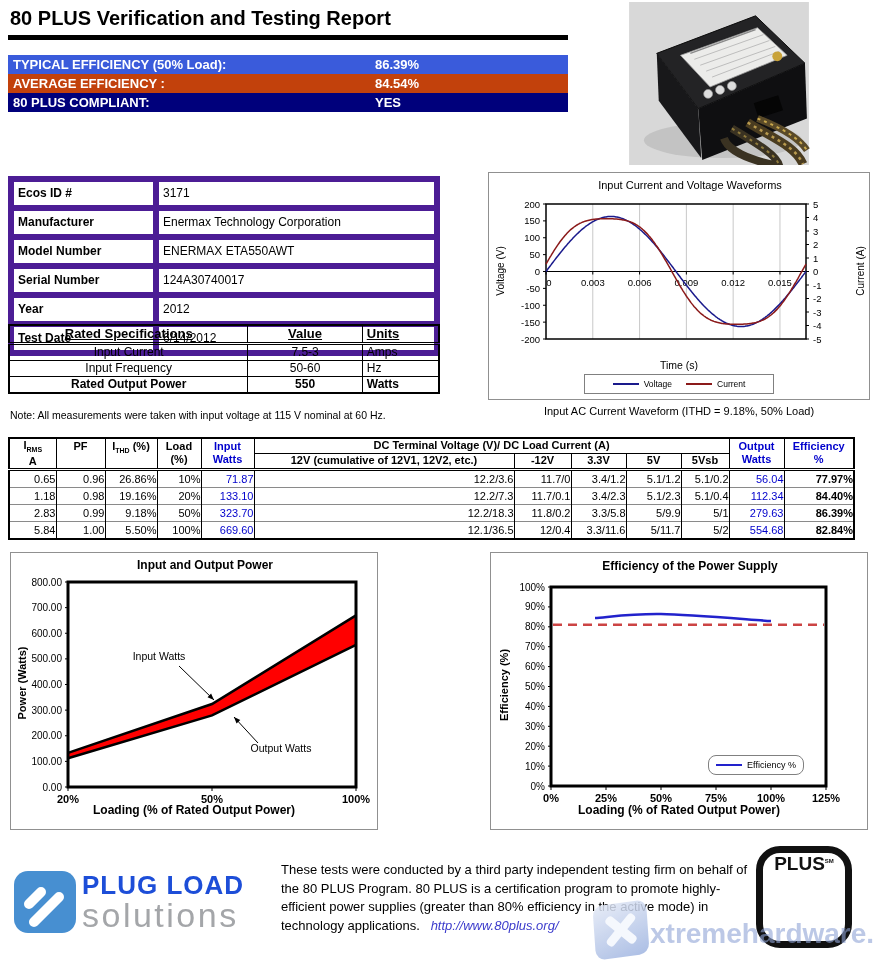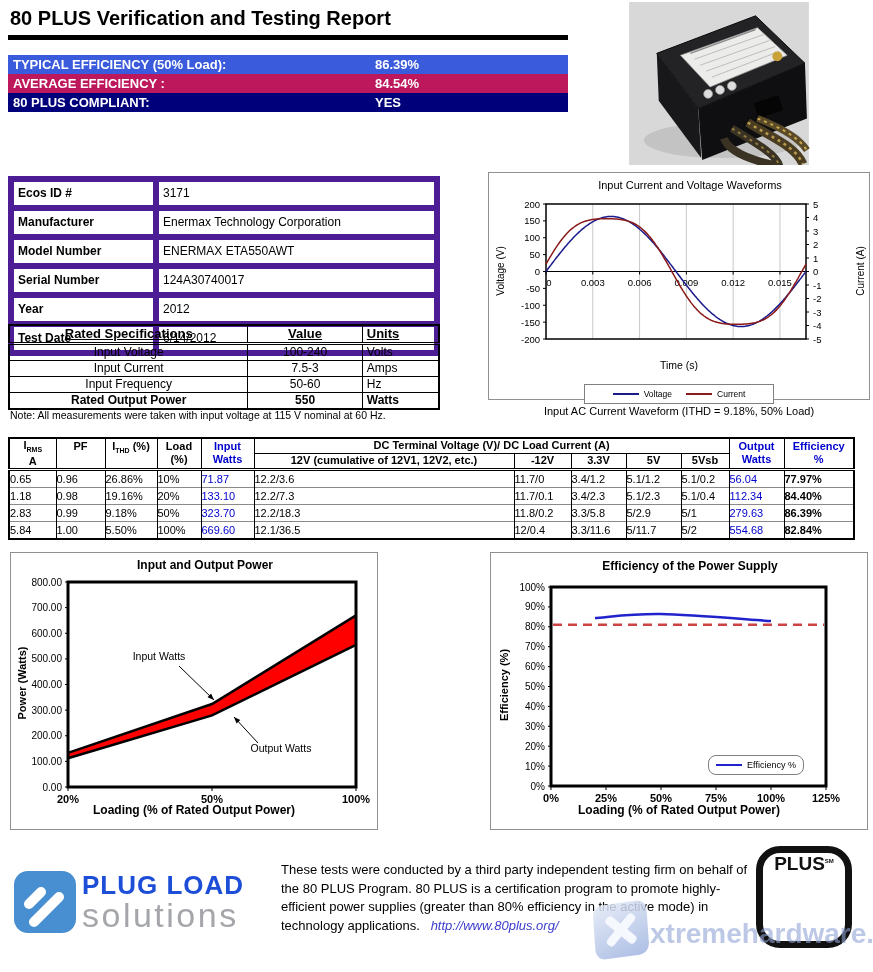--- a/index.html
+++ b/index.html
@@ -34,21 +34,21 @@
   .stbl td { border:1px solid #000; border-top:1px solid #808080; height:15px; line-height:15px; text-align:center; }
   .stbl td.sp-unit { text-align:left; padding-left:4px; }
   .spec-note { left:10px; top:409px; font-size:10.5px; color:#000; }
 
   
   .results-wrap { left:8px; top:437px; }
   .rtbl { border-collapse:collapse; border:2px solid #000; width:845px; table-layout:fixed; font-size:11px; }
   .rtbl th { border:1px solid #000; font-weight:bold; padding:0; line-height:1.2; height:15px; background:#fff; }
   .rtbl thead tr:first-child th[rowspan], .rtbl thead tr:nth-child(2) th { border-bottom:3px double #000; }
   .rtbl .vtop { vertical-align:top; padding-top:1px; }
-  .rtbl tbody td { border-left:1px solid #000; border-right:1px solid #000; border-top:1px solid #8a8a8a; text-align:left; height:16px; line-height:16px; white-space:nowrap; }
+  .rtbl tbody td { border-left:1px solid #000; border-right:1px solid #000; border-top:1px solid #8a8a8a; text-align:right; height:16px; line-height:16px; white-space:nowrap; }
   .rtbl .blueh, .rtbl td.blue { color:#0000cc; }
   .rtbl td.eff { font-weight:bold; }
   sub { font-size:7px; }
 
   
   .panel { position:absolute; border:1px solid #909090; background:#fff; }
   .panel svg { position:absolute; left:0; top:0; }
   .chart-title { position:absolute; left:11px; width:100%; text-align:center; color:#000; }
   .wf-title { top:6px; font-size:11px; }
   .bold-title { font-weight:bold; font-size:12px; }
@@ -78,21 +78,21 @@
 </head>
 <body>
 
 <div class="page">
 
   <div class="abs report-title">80 PLUS Verification and Testing Report</div>
   <div class="abs title-rule"></div>
 
   <div class="abs summary">
       <div class="sum-row" style="background: rgb(58, 91, 219);"><span class="sum-label">TYPICAL EFFICIENCY (50% Load):</span><span class="sum-value">86.39%</span></div>
-      <div class="sum-row" style="background: #be185d;"><span class="sum-label">AVERAGE EFFICIENCY :</span><span class="sum-value">84.54%</span></div>
+      <div class="sum-row" style="background: #c2410c;"><span class="sum-label">AVERAGE EFFICIENCY :</span><span class="sum-value">84.54%</span></div>
       <div class="sum-row" style="background: rgb(0, 0, 123);"><span class="sum-label">80 PLUS COMPLIANT:</span><span class="sum-value">YES</span></div>
     </div>
 
   <svg class="abs photo" viewBox="0 0 182 165">
     <rect x="0" y="0" width="182" height="165" fill="#d8d8d8"></rect>
     <ellipse cx="95" cy="140" rx="80" ry="18" fill="#c3c3c3"></ellipse>
     <polygon points="28,52 128,14 178,62 70,108" fill="#232325" stroke="#0a0a0a" stroke-width="1"></polygon>
     <polygon points="28,52 70,108 73,158 30,100" fill="#18181a"></polygon>
     <polygon points="70,108 178,62 180,118 74,160" fill="#0f0f11"></polygon>
     <polygon points="52,54 130,26 160,54 82,86" fill="#ececea" stroke="#9a9a9a" stroke-width="0.8"></polygon>
@@ -153,25 +153,20 @@
           <col style="width:77px">
         </colgroup>
       <thead>
         <tr>
           <th>Rated Specifications</th>
           <th>Value</th>
           <th class="sp-unit-h">Units</th>
         </tr>
       </thead>
       <tbody>
-          <tr>
-            <td>Input Voltage</td>
-            <td>100-240</td>
-            <td class="sp-unit">Volts</td>
-          </tr>
           <tr>
             <td>Input Current</td>
             <td>7.5-3</td>
             <td class="sp-unit">Amps</td>
           </tr>
           <tr>
             <td>Input Frequency</td>
             <td>50-60</td>
             <td class="sp-unit">Hz</td>
           </tr>
@@ -246,21 +241,21 @@
         <line x1="317" y1="152.5" x2="320" y2="152.5" stroke="#000" stroke-width="1"></line>
         <text x="324" y="169.5" text-anchor="start" font-size="9.5" fill="#000" font-family="'Liberation Sans', sans-serif">-5</text>
         <line x1="317" y1="166" x2="320" y2="166" stroke="#000" stroke-width="1"></line>
         <path d="M57.0,98.5L58.0,97.2L59.0,95.8L60.0,94.5L61.0,93.2L62.0,91.9L63.0,90.5L64.0,89.2L65.0,87.9L66.0,86.6L67.0,85.3L68.0,84.0L69.0,82.8L70.0,81.5L71.0,80.2L72.0,79.0L73.0,77.8L74.0,76.5L75.0,75.3L76.0,74.1L77.0,72.9L78.0,71.8L79.0,70.6L80.0,69.5L81.0,68.3L82.0,67.2L83.0,66.2L84.0,65.1L85.0,64.0L86.0,63.0L87.0,62.0L88.0,61.0L89.0,60.1L90.0,59.1L91.0,58.2L92.0,57.3L93.0,56.4L94.0,55.6L95.0,54.8L96.0,54.0L97.0,53.2L98.0,52.5L99.0,51.8L100.0,51.1L101.0,50.4L102.0,49.8L103.0,49.2L104.0,48.6L105.0,48.1L106.0,47.5L107.0,47.1L108.0,46.6L109.0,46.2L110.0,45.8L111.0,45.4L112.0,45.1L113.0,44.8L114.0,44.5L115.0,44.3L116.0,44.1L117.0,43.9L118.0,43.7L119.0,43.6L120.0,43.6L121.0,43.5L122.0,43.5L123.0,43.5L124.0,43.6L125.0,43.6L126.0,43.7L127.0,43.9L128.0,44.1L129.0,44.3L130.0,44.5L131.0,44.8L132.0,45.1L133.0,45.4L134.0,45.8L135.0,46.2L136.0,46.6L137.0,47.1L138.0,47.6L139.0,48.1L140.0,48.6L141.0,49.2L142.0,49.8L143.0,50.4L144.0,51.1L145.0,51.8L146.0,52.5L147.0,53.2L148.0,54.0L149.0,54.8L150.0,55.6L151.0,56.5L152.0,57.3L153.0,58.2L154.0,59.2L155.0,60.1L156.0,61.1L157.0,62.0L158.0,63.0L159.0,64.1L160.0,65.1L161.0,66.2L162.0,67.3L163.0,68.4L164.0,69.5L165.0,70.6L166.0,71.8L167.0,73.0L168.0,74.1L169.0,75.3L170.0,76.6L171.0,77.8L172.0,79.0L173.0,80.3L174.0,81.5L175.0,82.8L176.0,84.1L177.0,85.4L178.0,86.7L179.0,88.0L180.0,89.3L181.0,90.6L182.0,91.9L183.0,93.2L184.0,94.5L185.0,95.9L186.0,97.2L187.0,98.5L188.0,99.9L189.0,101.2L190.0,102.5L191.0,103.8L192.0,105.2L193.0,106.5L194.0,107.8L195.0,109.1L196.0,110.4L197.0,111.7L198.0,113.0L199.0,114.3L200.0,115.5L201.0,116.8L202.0,118.0L203.0,119.3L204.0,120.5L205.0,121.7L206.0,122.9L207.0,124.1L208.0,125.3L209.0,126.4L210.0,127.6L211.0,128.7L212.0,129.8L213.0,130.9L214.0,131.9L215.0,133.0L216.0,134.0L217.0,135.0L218.0,136.0L219.0,137.0L220.0,137.9L221.0,138.8L222.0,139.7L223.0,140.6L224.0,141.4L225.0,142.2L226.0,143.0L227.0,143.8L228.0,144.5L229.0,145.3L230.0,145.9L231.0,146.6L232.0,147.2L233.0,147.8L234.0,148.4L235.0,149.0L236.0,149.5L237.0,150.0L238.0,150.4L239.0,150.8L240.0,151.2L241.0,151.6L242.0,151.9L243.0,152.2L244.0,152.5L245.0,152.7L246.0,152.9L247.0,153.1L248.0,153.3L249.0,153.4L250.0,153.5L251.0,153.5L252.0,153.5L253.0,153.5L254.0,153.4L255.0,153.4L256.0,153.3L257.0,153.1L258.0,152.9L259.0,152.7L260.0,152.5L261.0,152.2L262.0,151.9L263.0,151.6L264.0,151.2L265.0,150.8L266.0,150.4L267.0,149.9L268.0,149.4L269.0,148.9L270.0,148.4L271.0,147.8L272.0,147.2L273.0,146.6L274.0,145.9L275.0,145.2L276.0,144.5L277.0,143.7L278.0,143.0L279.0,142.2L280.0,141.4L281.0,140.5L282.0,139.6L283.0,138.7L284.0,137.8L285.0,136.9L286.0,135.9L287.0,134.9L288.0,133.9L289.0,132.9L290.0,131.9L291.0,130.8L292.0,129.7L293.0,128.6L294.0,127.5L295.0,126.3L296.0,125.2L297.0,124.0L298.0,122.8L299.0,121.6L300.0,120.4L301.0,119.2L302.0,117.9L303.0,116.7L304.0,115.4L305.0,114.2L306.0,112.9L307.0,111.6L308.0,110.3L309.0,109.0L310.0,107.7L311.0,106.4L312.0,105.1L313.0,103.7L314.0,102.4L315.0,101.1L316.0,99.8L317.0,98.4" fill="none" stroke="#1a1a8c" stroke-width="1.5"></path>
         <path d="M57.0,91.2L58.0,89.4L59.0,87.7L60.0,86.0L61.0,84.2L62.0,82.6L63.0,80.9L64.0,79.3L65.0,77.7L66.0,76.1L67.0,74.6L68.0,73.1L69.0,71.6L70.0,70.2L71.0,68.8L72.0,67.5L73.0,66.2L74.0,64.9L75.0,63.7L76.0,62.5L77.0,61.4L78.0,60.3L79.0,59.3L80.0,58.3L81.0,57.3L82.0,56.4L83.0,55.6L84.0,54.8L85.0,54.0L86.0,53.3L87.0,52.6L88.0,52.0L89.0,51.4L90.0,50.8L91.0,50.3L92.0,49.9L93.0,49.4L94.0,49.0L95.0,48.6L96.0,48.3L97.0,48.0L98.0,47.7L99.0,47.4L100.0,47.2L101.0,47.0L102.0,46.8L103.0,46.6L104.0,46.5L105.0,46.3L106.0,46.2L107.0,46.1L108.0,46.0L109.0,46.0L110.0,45.9L111.0,45.8L112.0,45.8L113.0,45.8L114.0,45.7L115.0,45.7L116.0,45.7L117.0,45.7L118.0,45.7L119.0,45.7L120.0,45.7L121.0,45.7L122.0,45.7L123.0,45.8L124.0,45.8L125.0,45.9L126.0,45.9L127.0,46.0L128.0,46.1L129.0,46.2L130.0,46.3L131.0,46.4L132.0,46.5L133.0,46.7L134.0,46.9L135.0,47.0L136.0,47.3L137.0,47.5L138.0,47.8L139.0,48.1L140.0,48.4L141.0,48.7L142.0,49.1L143.0,49.5L144.0,50.0L145.0,50.5L146.0,51.0L147.0,51.6L148.0,52.2L149.0,52.8L150.0,53.5L151.0,54.2L152.0,55.0L153.0,55.8L154.0,56.7L155.0,57.6L156.0,58.6L157.0,59.6L158.0,60.6L159.0,61.7L160.0,62.9L161.0,64.0L162.0,65.3L163.0,66.5L164.0,67.9L165.0,69.2L166.0,70.6L167.0,72.1L168.0,73.5L169.0,75.0L170.0,76.6L171.0,78.2L172.0,79.8L173.0,81.4L174.0,83.1L175.0,84.8L176.0,86.5L177.0,88.2L178.0,89.9L179.0,91.7L180.0,93.5L181.0,95.2L182.0,97.0L183.0,98.8L184.0,100.6L185.0,102.4L186.0,104.1L187.0,105.9L188.0,107.6L189.0,109.4L190.0,111.1L191.0,112.8L192.0,114.5L193.0,116.1L194.0,117.8L195.0,119.4L196.0,120.9L197.0,122.5L198.0,124.0L199.0,125.4L200.0,126.8L201.0,128.2L202.0,129.6L203.0,130.9L204.0,132.1L205.0,133.4L206.0,134.5L207.0,135.6L208.0,136.7L209.0,137.8L210.0,138.7L211.0,139.7L212.0,140.6L213.0,141.4L214.0,142.2L215.0,143.0L216.0,143.7L217.0,144.4L218.0,145.0L219.0,145.6L220.0,146.2L221.0,146.7L222.0,147.2L223.0,147.6L224.0,148.0L225.0,148.4L226.0,148.7L227.0,149.0L228.0,149.3L229.0,149.6L230.0,149.8L231.0,150.0L232.0,150.2L233.0,150.4L234.0,150.5L235.0,150.7L236.0,150.8L237.0,150.9L238.0,151.0L239.0,151.0L240.0,151.1L241.0,151.2L242.0,151.2L243.0,151.2L244.0,151.3L245.0,151.3L246.0,151.3L247.0,151.3L248.0,151.3L249.0,151.3L250.0,151.3L251.0,151.3L252.0,151.3L253.0,151.2L254.0,151.2L255.0,151.1L256.0,151.1L257.0,151.0L258.0,150.9L259.0,150.8L260.0,150.7L261.0,150.6L262.0,150.5L263.0,150.3L264.0,150.1L265.0,149.9L266.0,149.7L267.0,149.5L268.0,149.2L269.0,148.9L270.0,148.6L271.0,148.2L272.0,147.9L273.0,147.4L274.0,147.0L275.0,146.5L276.0,146.0L277.0,145.4L278.0,144.8L279.0,144.2L280.0,143.5L281.0,142.7L282.0,142.0L283.0,141.1L284.0,140.3L285.0,139.4L286.0,138.4L287.0,137.4L288.0,136.4L289.0,135.3L290.0,134.1L291.0,132.9L292.0,131.7L293.0,130.4L294.0,129.1L295.0,127.7L296.0,126.3L297.0,124.9L298.0,123.4L299.0,121.9L300.0,120.4L301.0,118.8L302.0,117.2L303.0,115.5L304.0,113.9L305.0,112.2L306.0,110.5L307.0,108.8L308.0,107.0L309.0,105.3L310.0,103.5L311.0,101.7L312.0,99.9L313.0,98.2L314.0,96.4L315.0,94.6L316.0,92.8L317.0,91.1" fill="none" stroke="#8b1a1a" stroke-width="1.5"></path>
       </svg>
     <div class="chart-title wf-title">Input Current and Voltage Waveforms</div>
     <div class="vlab" style="left:11px; top:98px;">Voltage (V)</div>
     <div class="vlab" style="left:371px; top:98px;">Current (A)</div>
     <div class="xlab" style="top:186px; font-size:10.5px;">Time (s)</div>
-    <div class="legend-box" style="left:95px; top:211px; width:190px; height:20px;">
+    <div class="legend-box" style="left:95px; top:201px; width:190px; height:20px;">
       <span class="legend-item">
         <span class="legend-line" style="background: rgb(26, 26, 140);"></span>
         <span>Voltage</span>
       </span>
       <span class="legend-item">
         <span class="legend-line" style="background: rgb(139, 26, 26);"></span>
         <span>Current</span>
       </span>
     </div>
   </div>
@@ -332,21 +327,21 @@
           </tr>
           <tr>
             <td>2.83</td>
             <td>0.99</td>
             <td>9.18%</td>
             <td>50%</td>
             <td class="blue">323.70</td>
             <td>12.2/18.3</td>
             <td>11.8/0.2</td>
             <td>3.3/5.8</td>
-            <td>5/2.9</td>
+            <td>5/9.9</td>
             <td>5/1</td>
             <td class="blue">279.63</td>
             <td class="eff">86.39%</td>
           </tr>
           <tr>
             <td>5.84</td>
             <td>1.00</td>
             <td>5.50%</td>
             <td>100%</td>
             <td class="blue">669.60</td>

